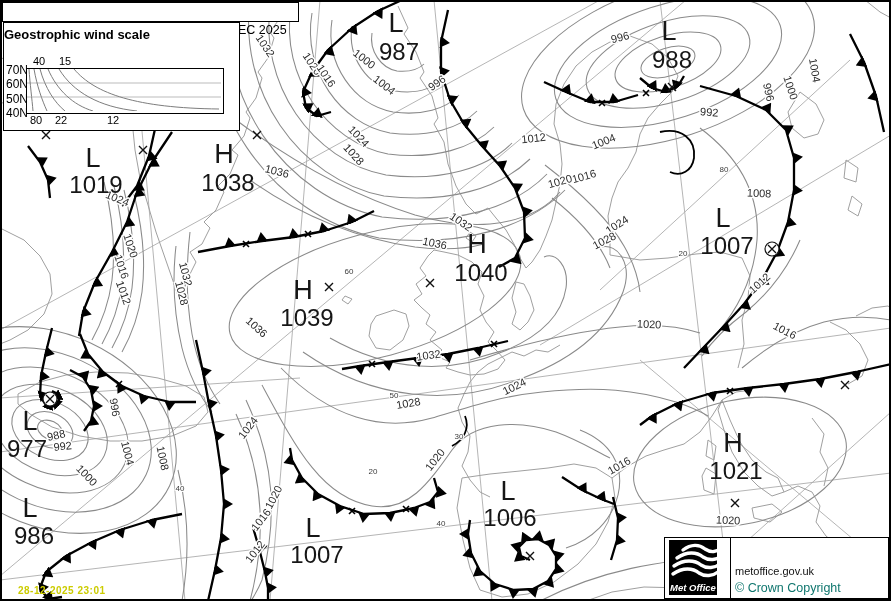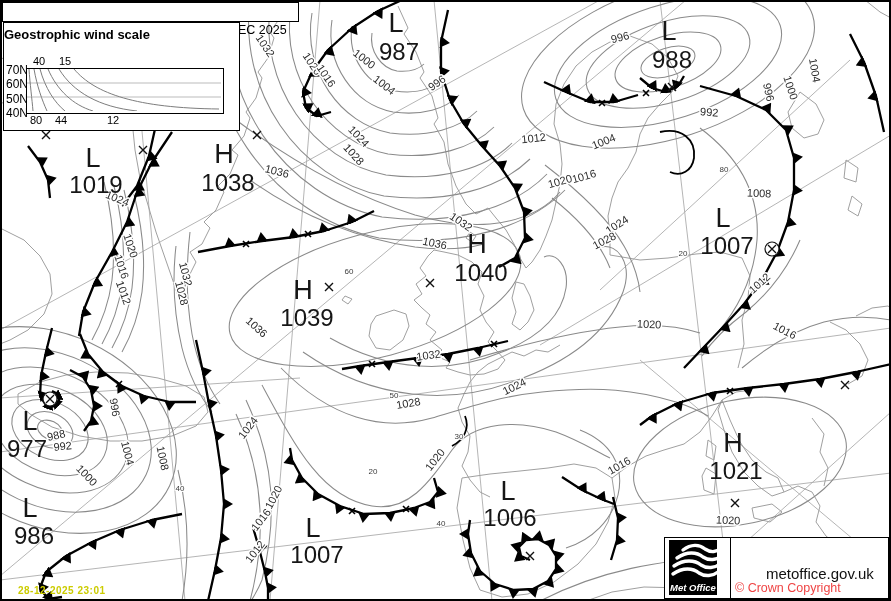--- a/index.html
+++ b/index.html
@@ -12,22 +12,22 @@
   .wind-panel{left:3px;top:22px;width:237px;height:109px;font-size:10px;color:#000;}
   .wp-title{position:absolute;left:0;right:0;top:4px;font-weight:bold;font-size:13px;}
   .wp-sub{position:absolute;left:0;right:0;top:19px;text-align:center;font-size:11.5px;}
   .wp-lat{position:absolute;left:2px;width:20px;font-size:12px;}
   .wp-num{position:absolute;font-size:11px;}
   .wp-plot{position:absolute;left:22px;top:45px;width:196px;height:44px;border:1.2px solid #000;}
   .footer-text{position:absolute;font-weight:bold;letter-spacing:0.5px;}
   .brand{left:664px;top:537px;width:225px;height:62px;}
   .brand-logo{position:absolute;left:4px;top:2px;width:48px;height:55px;background:#000;}
   .brand-div{position:absolute;left:65px;top:0;bottom:0;width:1px;background:#000;}
-  .brand-url{position:absolute;left:70px;top:27px;font-size:15px;color:#111;margin-left:31px;}
-  .brand-cc{position:absolute;left:70px;top:43px;font-size:12.5px;color:#ef4444;}
+  .brand-url{position:absolute;left:70px;top:27px;font-size:11px;color:#111;}
+  .brand-cc{position:absolute;left:70px;top:43px;font-size:12.5px;color:#0f766e;}
   .logo-word{position:absolute;left:0;right:0;bottom:2px;text-align:center;color:#fff;
              font-size:9.5px;font-style:italic;font-weight:bold;}
   .pcL{font-size:27px;fill:#161616;}
   .pcV{font-size:24px;fill:#161616;}
   .isoL{font-size:11px;fill:#2d2d2d;paint-order:stroke;stroke:#fff;stroke-width:3px;}
   .wsL{font-size:8px;fill:#3c3c3c;paint-order:stroke;stroke:#fff;stroke-width:2px;}
 </style>
 </head>
 <body>
 
@@ -286,21 +286,21 @@
 
   <div class="panel wind-panel">
     <div class="wp-title">Geostrophic wind scale</div>
     <div class="wp-lat" style="top:40px">70N</div>
     <div class="wp-lat" style="top:54px">60N</div>
     <div class="wp-lat" style="top:69px">50N</div>
     <div class="wp-lat" style="top:83px">40N</div>
     <div class="wp-num" style="left:29px;top:32px">40</div>
     <div class="wp-num" style="left:55px;top:32px">15</div>
     <div class="wp-num" style="left:26px;top:91px">80</div>
-    <div class="wp-num" style="left:51px;top:91px">44</div>
+    <div class="wp-num" style="left:51px;top:91px">22</div>
     <div class="wp-num" style="left:103px;top:91px">12</div>
     <div class="wp-plot">
       <svg width="194" height="42" viewBox="0 0 194 42">
         <line x1="0" y1="14" x2="194" y2="14" stroke="#bbb" stroke-width="1"></line>
         <line x1="0" y1="28" x2="194" y2="28" stroke="#bbb" stroke-width="1"></line>
         <g fill="none" stroke="#7d7d7d" stroke-width="1">
           <path d="M2,0 C3,15 5,30 6,42"></path>
           <path d="M7,0 C10,17 15,31 20,42"></path>
           <path d="M13,0 C18,19 28,34 38,42"></path>
           <path d="M21,0 C30,21 46,36 66,42"></path>

